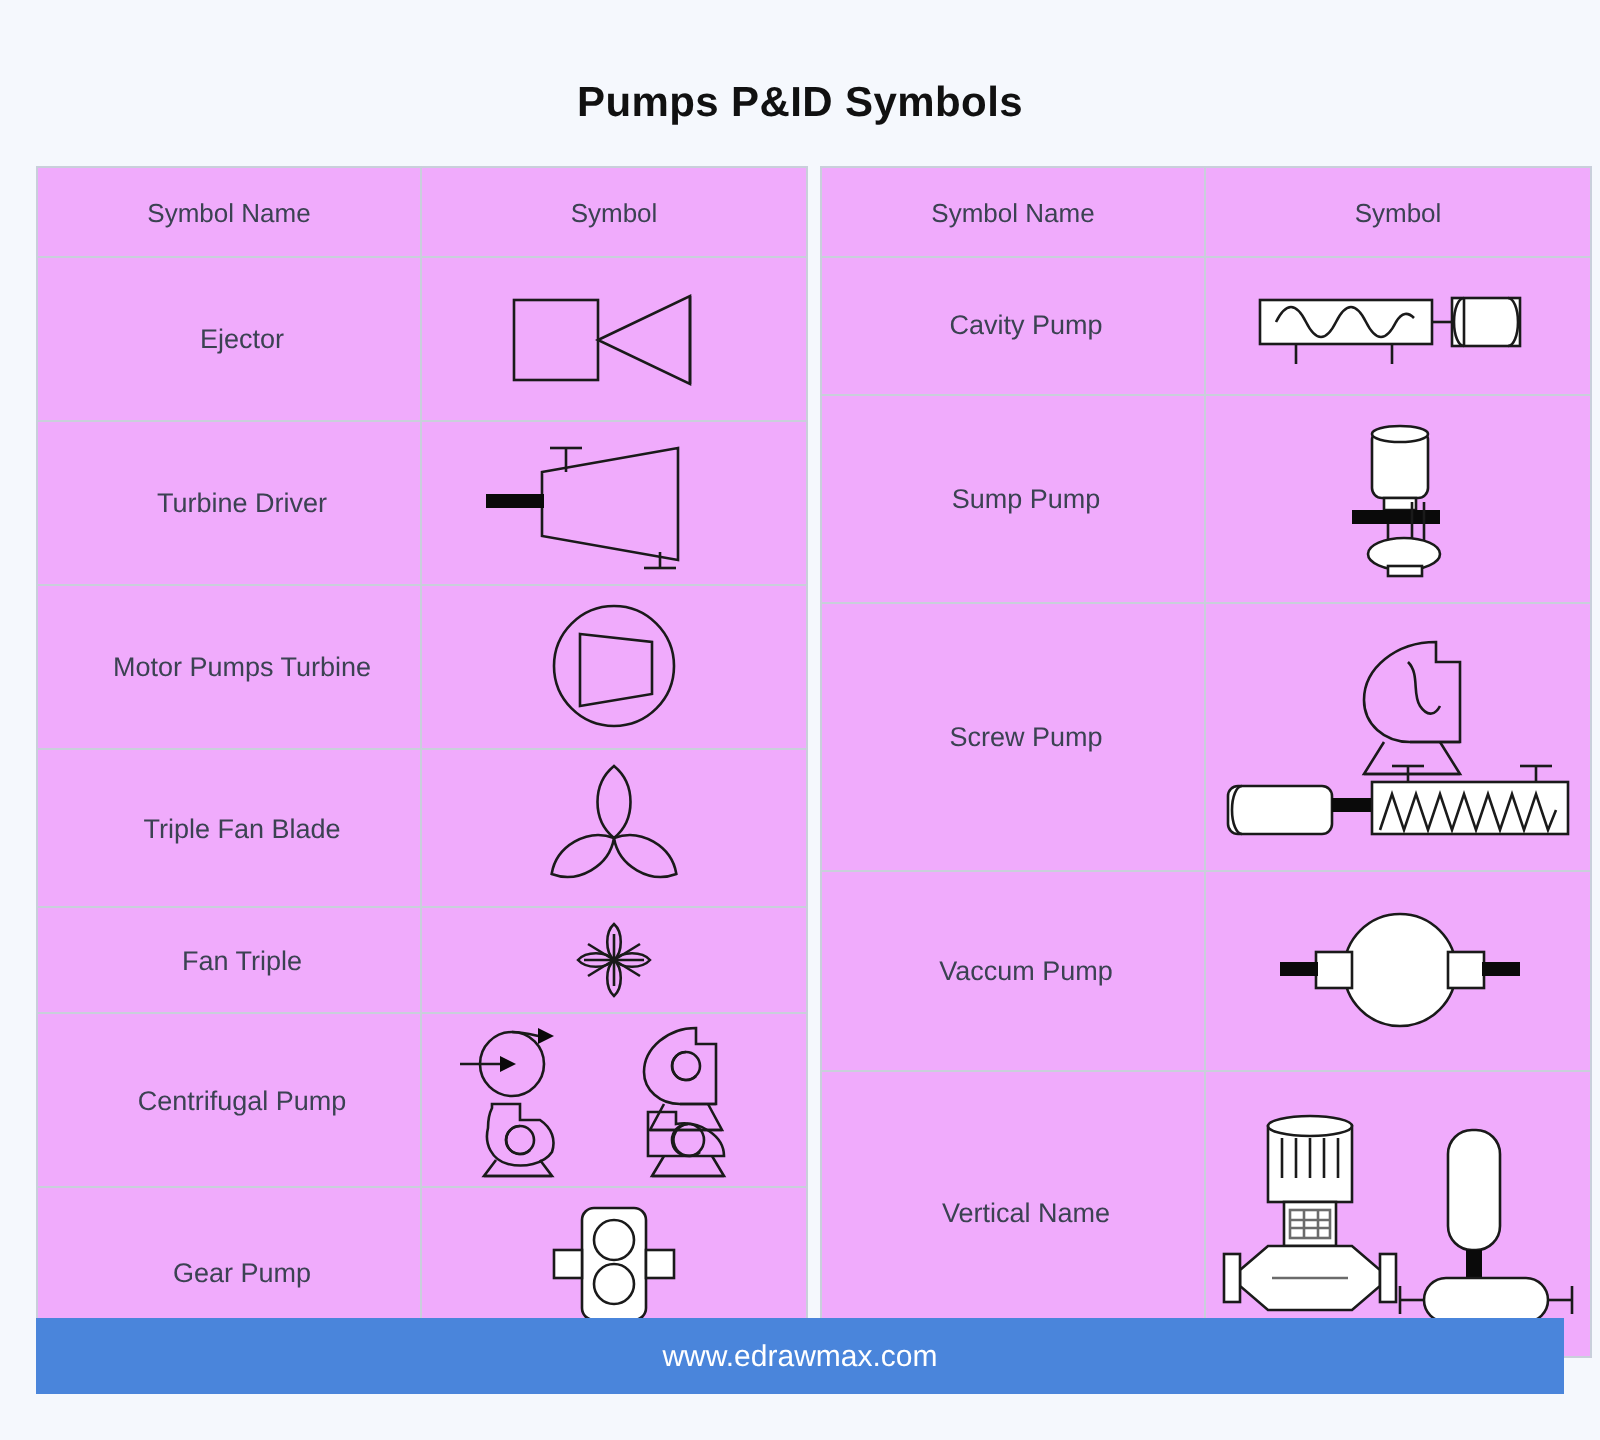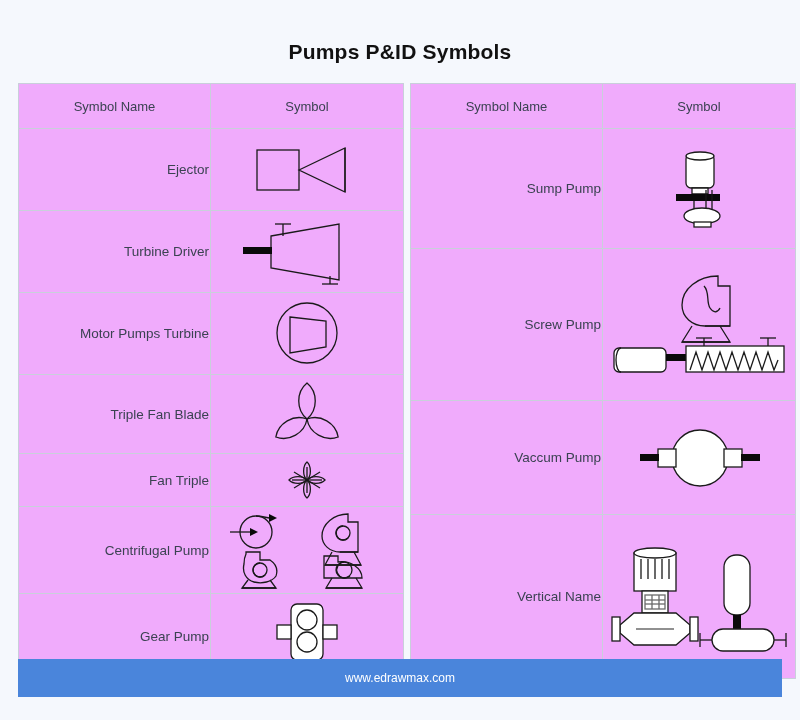--- a/index.html
+++ b/index.html
@@ -45,34 +45,34 @@
     color: #3b4252;
     height: 45px;
     text-align: center;
   }
   table.sym col.c1 { width: 192px; }
   table.sym col.c2 { width: 193px; }
   td.name {
     font-size: 13.5px;
     color: #3b4252;
     padding-left: 14px;
-    text-align: right;
+    text-align: center;
   }
   td.art {
     text-align: center;
     padding: 3px 0;
   }
   td.art svg { display: block; margin: 0 auto; }
   .footer {
     position: absolute;
     left: 18px; bottom: 23px;
     width: 764px; height: 38px;
     background: #4a85db;
     color: #ffffff;
-    font-size: 12px;
+    font-size: 15px;
     display: flex;
     align-items: center;
     justify-content: center;
   }
   .ln  { fill: none; stroke: #1a1a1a; stroke-width: 1.3; }
   .ln2 { fill: #ffffff; stroke: #1a1a1a; stroke-width: 1.3; }
   .thk { fill: #0a0a0a; stroke: none; }
   .gry { fill: none; stroke: #6b6b6b; stroke-width: 1.3; }
 </style>
 </head>
@@ -227,20 +227,36 @@
         </colgroup>
       <thead>
         <tr>
           <th>Symbol Name</th>
           <th>Symbol</th>
         </tr>
       </thead>
       <tbody>
 
 
+        <tr>
+          <td class="name">Cavity Pump</td>
+          <td class="art">
+            <svg width="178" height="50" viewBox="0 0 178 50">
+              <rect class="ln2" x="20" y="12" width="86" height="22"></rect>
+              <path class="ln" d="M28 23 C 33 13 38 13 43 23 C 48 33 53 33 58 23 C 63 13 68 13 73 23 C 78 33 83 33 88 23 C 91 18 94 18 97 21"></path>
+              <line class="ln" x1="38" y1="34" x2="38" y2="44"></line>
+              <line class="ln" x1="86" y1="34" x2="86" y2="44"></line>
+              <line class="ln" x1="106" y1="23" x2="116" y2="23"></line>
+              <rect class="ln2" x="116" y="11" width="34" height="24"></rect>
+              <path class="ln" d="M122 11 A 5 12 0 0 0 122 35"></path>
+              <path class="ln" d="M144 11 A 5 12 0 0 1 144 35"></path>
+              <line class="ln" x1="122" y1="11" x2="122" y2="35"></line>
+            </svg>
+          </td>
+        </tr>
 
         <tr>
           <td class="name">Sump Pump</td>
           <td class="art">
             <svg width="170" height="80" viewBox="0 0 170 80">
               <rect class="ln2" x="72" y="6" width="28" height="34" rx="5"></rect>
               <ellipse class="ln2" cx="86" cy="8" rx="14" ry="4"></ellipse>
               <path class="ln2" d="M78 40 L78 46 L94 46 L94 40 Z"></path>
               <rect class="thk" x="62" y="46" width="44" height="7"></rect>
               <line class="ln" x1="92" y1="42" x2="92" y2="68"></line>

